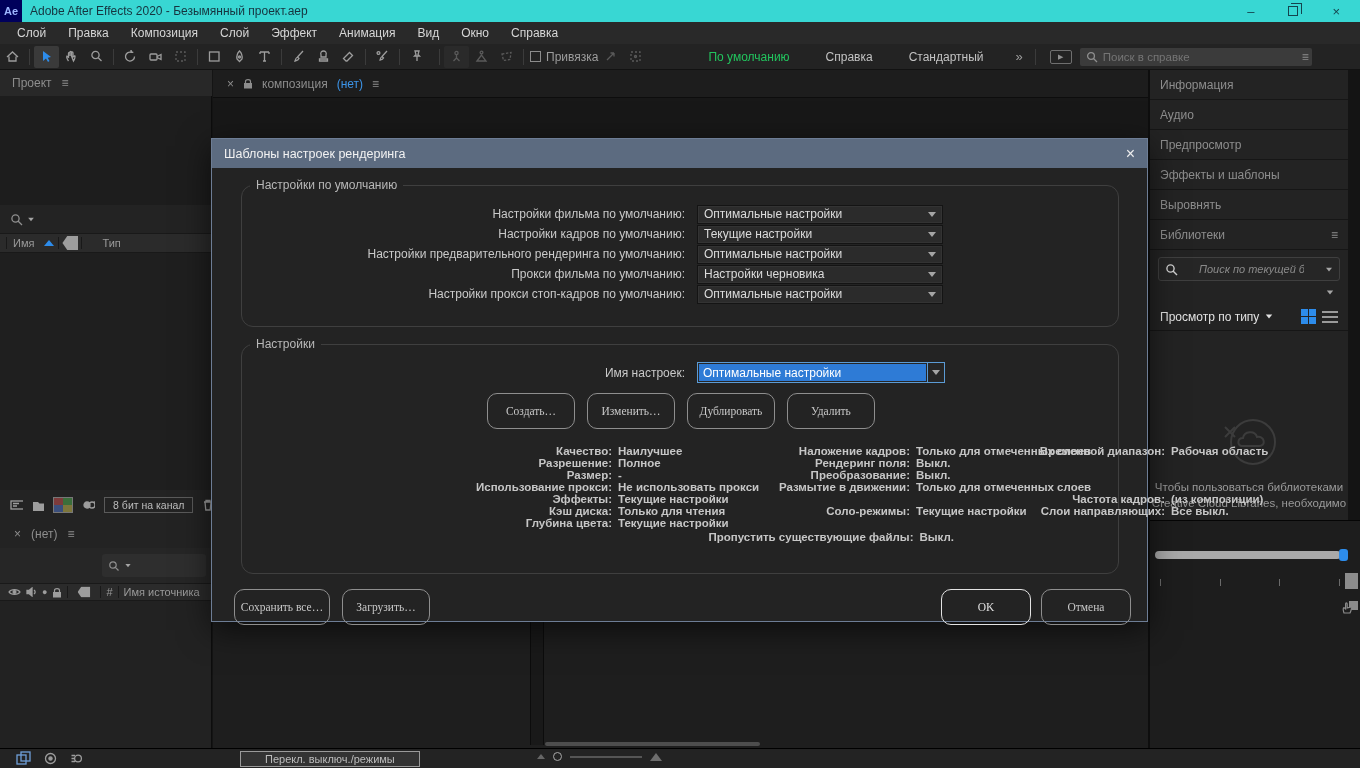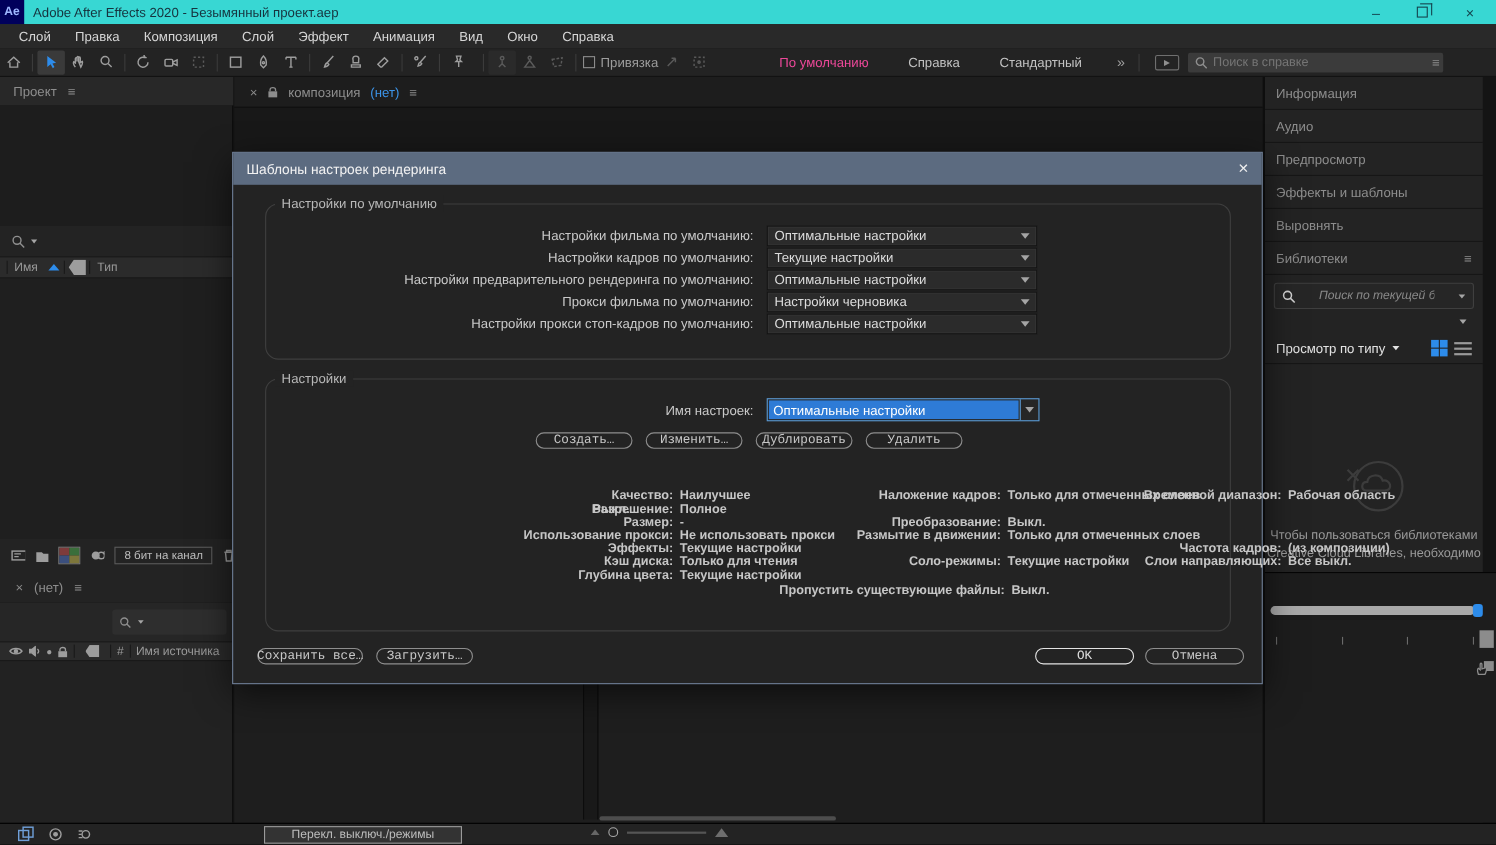--- a/index.html
+++ b/index.html
@@ -27,21 +27,21 @@
   .tool{width:25px;height:22px;display:flex;align-items:center;justify-content:center;flex:none}
   .tool.active{background:#3a3a3a;border-radius:2px}
   .tool svg{stroke:#9d9d9d;fill:none;stroke-width:1.3}
   .tool.active svg{stroke:#2d8ceb}
   .tb-sep{width:1px;height:16px;background:#3b3b3b;margin:0 4px;flex:none}
   .snap-box{width:11px;height:11px;border:1px solid #8c8c8c;margin:0 5px 0 2px;flex:none}
   .snap-label{color:#9d9d9d}
   .dim{opacity:.45}
   .workspaces{display:flex;align-items:center;margin-left:42px;gap:0;color:#c2c2c2}
   .ws{padding:0 18px;white-space:nowrap}
-  .ws.active{color:#ec4899}
+  .ws.active{color:#22c55e}
   .ws-menu{color:#8d8d8d;margin-left:-10px;margin-right:8px}
   .overflow{color:#9d9d9d;margin-left:14px;font-size:13px}
   .media-icon{width:22px;height:14px;border:1px solid #6f6f6f;border-radius:2px;margin:0 8px 0 10px;
               display:flex;align-items:center;justify-content:center;color:#8f8f8f;font-size:7px;flex:none}
   .help-search{width:232px;height:18px;background:#3b3b3b;border-radius:2px;display:flex;align-items:center;padding:0 6px}
   .help-search input{background:transparent;border:none;outline:none;color:#9a9a9a;font-size:11.5px;
                      font-family:"Liberation Sans",sans-serif;width:100%;margin-left:5px}
   .mag{flex:none}
 
   
@@ -124,23 +124,23 @@
   .def-row{display:flex;align-items:center;height:20px}
   .def-lbl{width:455px;text-align:right;padding-right:12px;font-size:12px;color:#c9c9c9;white-space:nowrap}
   .select{width:246px;height:19px;background:#2b2b2b;border:1px solid #141414;box-shadow:0 0 0 1px #333 inset;
           display:flex;align-items:center;padding:0 6px;font-size:12px;color:#dcdcdc}
   .select .chev{margin-left:auto}
   .chev{width:0;height:0;border-left:4px solid transparent;border-right:4px solid transparent;border-top:5px solid #a5a5a5}
   .name-row{position:absolute;left:0;top:17px;right:0;display:flex;align-items:center;height:21px}
   .combo{width:248px;height:21px;border:1px solid #5b9bd5;background:#262626;display:flex;align-items:stretch}
   .combo .txt{flex:1;background:#2e7bd6;color:#fff;font-size:12px;display:flex;align-items:center;padding:0 4px;margin:1px;white-space:nowrap;overflow:hidden}
   .combo .arr{width:17px;border-left:1px solid #5b9bd5;display:flex;align-items:center;justify-content:center}
-  .pill{position:absolute;height:15px;border:1px solid #8e8e8e;border-radius:10px;background:transparent;
+  .pill{position:absolute;height:36px;border:1px solid #8e8e8e;border-radius:10px;background:transparent;
         color:#c8c8c8;font-size:11.5px;display:flex;align-items:center;justify-content:center;
-        font-family:Liberation Mono, monospace;white-space:nowrap}
+        font-family:Liberation Serif, serif;white-space:nowrap}
   .btnrow{position:absolute;left:0;top:48px;right:0;height:18px}
   .sumcol{position:absolute;font-size:11.5px;line-height:12px;color:#c6c6c6}
   .srow{display:flex;height:12px}
   .sl{text-align:right;white-space:nowrap;font-weight:bold}
   .sv{margin-left:6px;white-space:nowrap;font-weight:bold}
   .c1 .sl{width:362px}
   .c2 .sl{width:378px}
   .c3 .sl{width:193px}
   .skiprow{position:absolute;left:300px;top:186px;width:412px;display:flex;font-size:11.5px;color:#c6c6c6;font-weight:bold}
   .skiprow .sl{flex:1}
@@ -328,21 +328,21 @@
       </svg>
     <span class="chev" style="transform:scale(.7)"></span>
   </div>
   <div class="lp-cols">
     <span class="colsep" style="margin-left:6px"></span>
     <span style="margin:0 6px">Имя</span>
     <span class="sorttri"></span>
     <span class="colsep"></span>
     <span class="tagbox"></span>
     <span class="colsep"></span>
-    <span style="margin:0 6px">Тип</span>
+    <span style="margin:0 20px">Тип</span>
   </div>
   <div class="lp-list"></div>
   <div class="lp-foot">
     <svg class="gicon" width="16" height="14">
         <rect x="1" y="3" width="13" height="8"></rect>
         <path d="M3 5.5 H9 M3 8 H7"></path>
       </svg>
     <svg width="16" height="13">
         <path d="M1 3 H6 L7.5 4.5 H15 V12 H1 Z" fill="#9d9d9d"></path>
       </svg>
@@ -609,20 +609,21 @@
             <span class="sv">Текущие настройки</span>
           </div>
         </div>
       <div class="sumcol c2" style="left:290px;top:100px">
 
       <div class="srow">
             <span class="sl">Наложение кадров:</span>
             <span class="sv">Только для отмеченных слоев</span>
           </div>
           <div class="srow">
+            <span class="sl">Рендеринг поля:</span>
             <span class="sv">Выкл.</span>
           </div>
           <div class="srow">
             <span class="sl">Преобразование:</span>
             <span class="sv">Выкл.</span>
           </div>
           <div class="srow">
             <span class="sl">Размытие в движении:</span>
             <span class="sv">Только для отмеченных слоев</span>
           </div>

